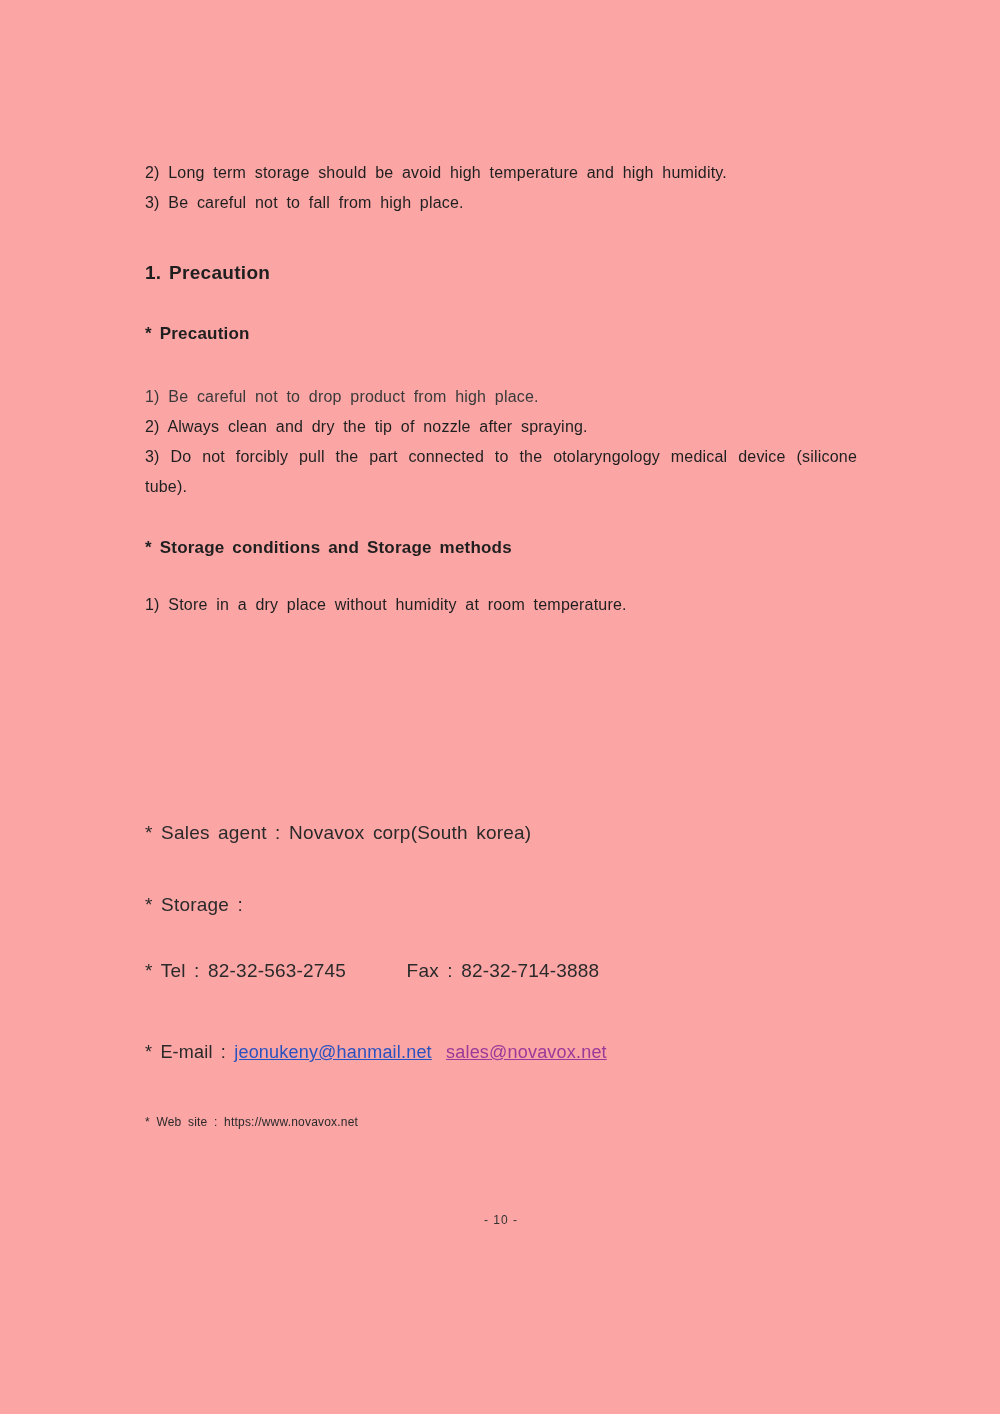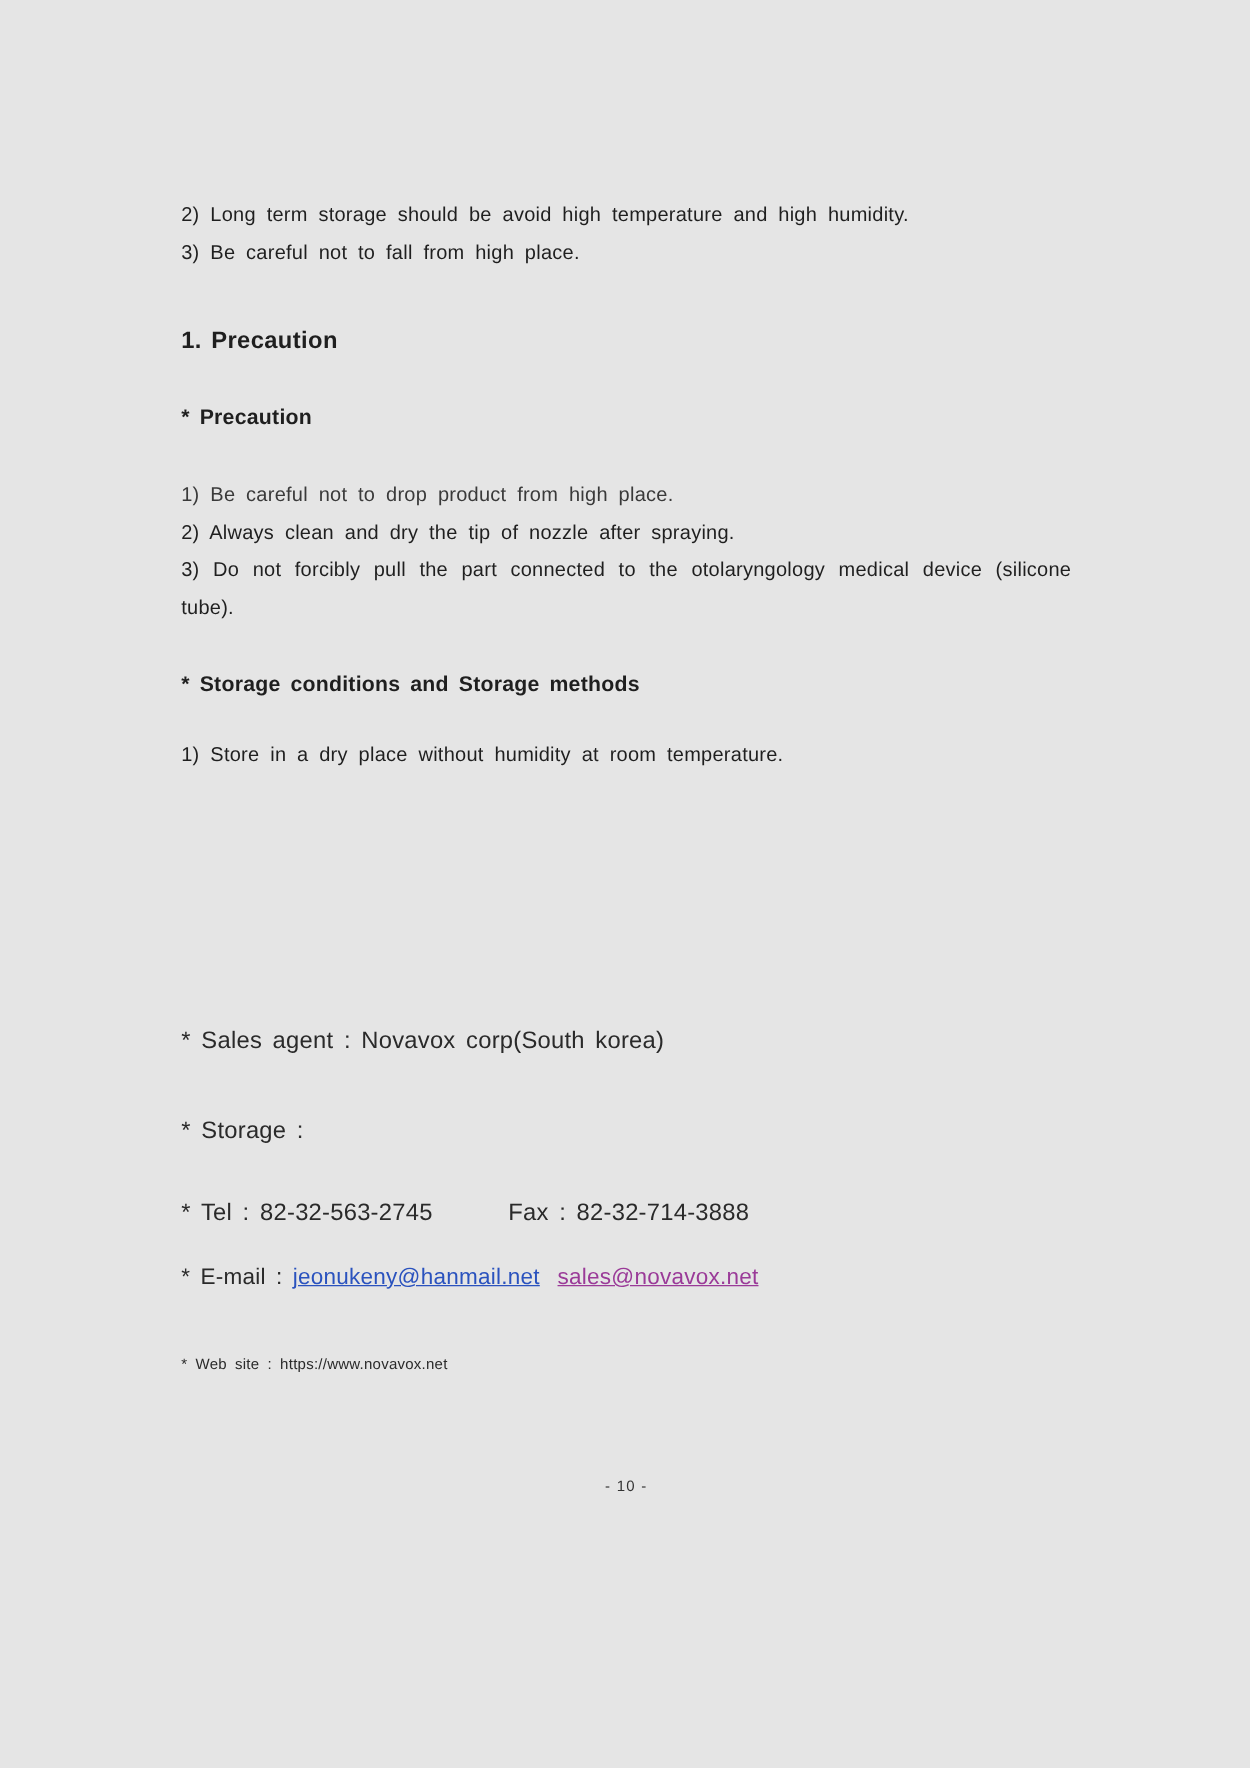--- a/index.html
+++ b/index.html
@@ -7,21 +7,21 @@
   body {
     width: 1000px;
     height: 1414px;
     font-family: "Liberation Sans", sans-serif;
     color: var(--text, #1f1f1f);
   }
   .page {
     position: relative;
     width: 1000px;
     height: 1414px;
-    background: #e5e5e5;
+    background: #fca5a5;
     overflow: hidden;
   }
   .content {
     padding: 158px 143px 0 145px;
   }
   .body {
     font-size: 16px;
     line-height: 30px;
     word-spacing: 4px;
     letter-spacing: 0.2px;
@@ -60,21 +60,21 @@
   .addr-value {
     font-size: 16.5px;
     line-height: 33px;
     margin-left: 14px;
     padding-top: 2px;
     word-spacing: 4px;
   }
   .addr-line2 { padding-left: 34px; }
   .c-line.tel { margin-top: 36px; }
   .fax-label { margin-left: 52px; }
-  .c-line.email { margin-top: 20px; font-size: 18px; }
+  .c-line.email { margin-top: 51px; font-size: 18px; }
   .c-line.web { margin-top: 40px; font-size: 12px; }
   a.link { text-decoration: underline; cursor: pointer; }
   a.link.blue { color: var(--link-blue, #2a52be); }
   a.link.purple { color: var(--link-purple, #9a3a98); margin-left: 6px; }
   .footer {
     margin-top: 76px;
     text-align: center;
     font-size: 12px;
     color: #333333;
     letter-spacing: 1px;

